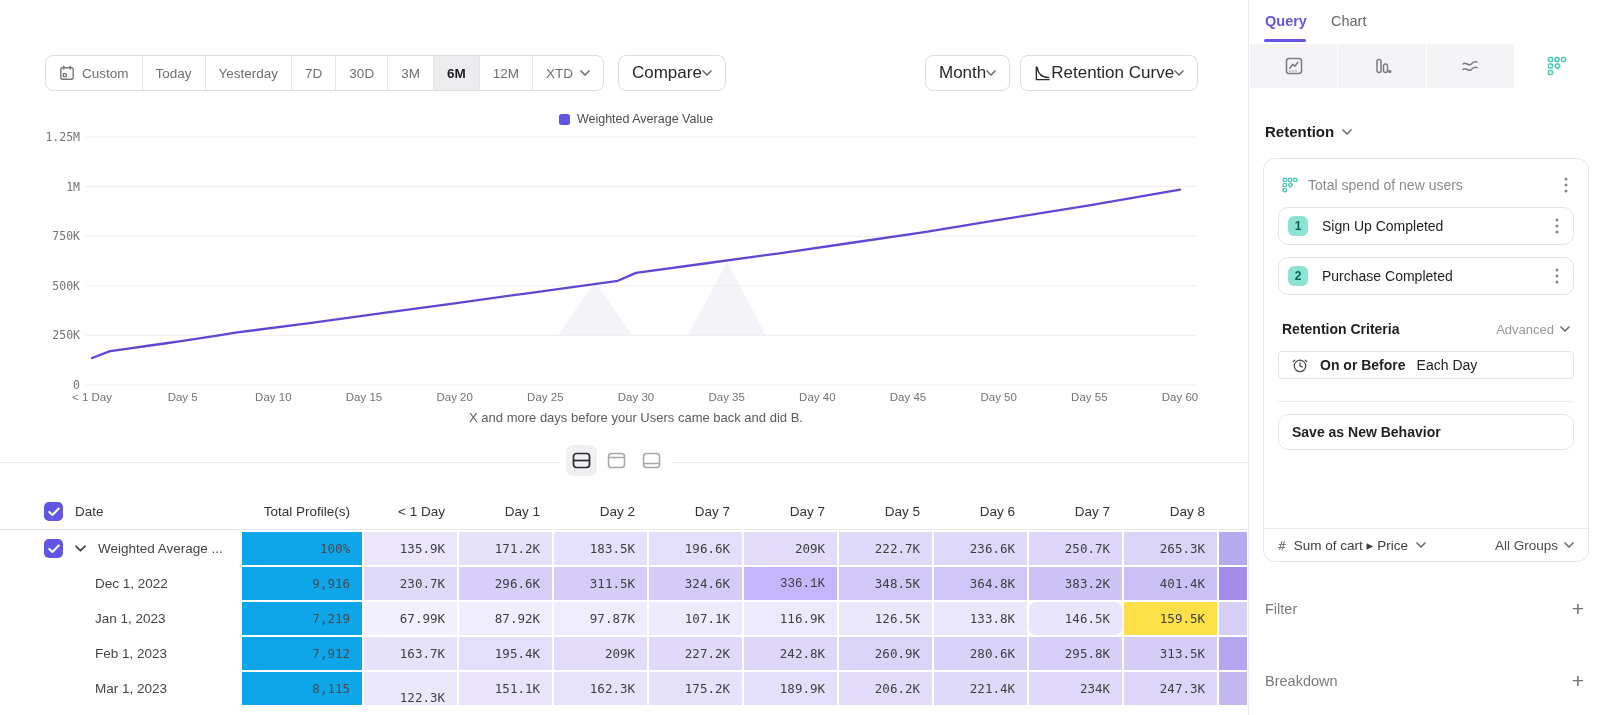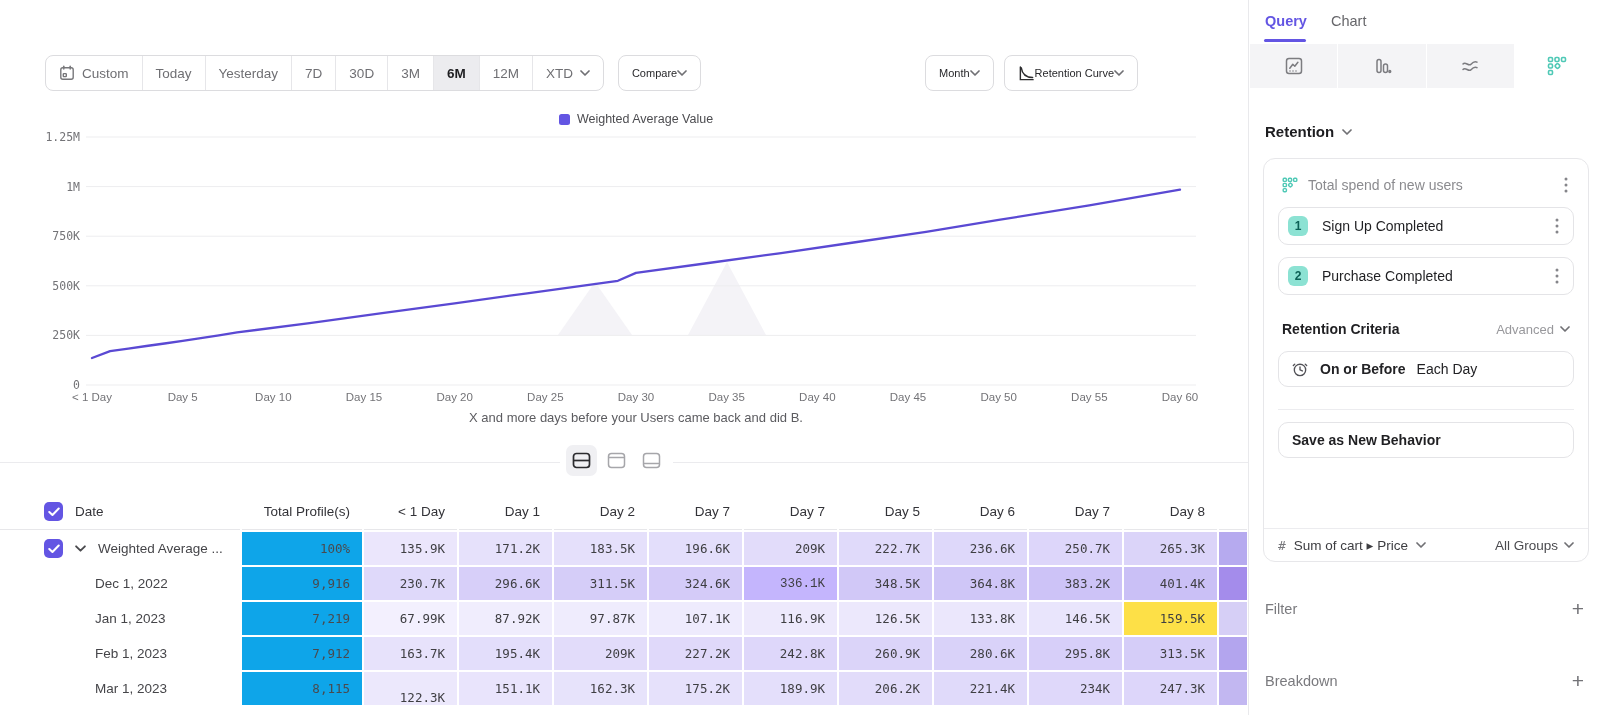--- a/index.html
+++ b/index.html
@@ -9,21 +9,21 @@
   
   #main { position:absolute; left:0; top:0; width:1248px; height:715px; }
   
   #toolbar { position:absolute; left:45px; top:55px; display:flex; gap:14px; }
   .seg-group { display:inline-flex; border:1px solid #dcdcdf; border-radius:8px; overflow:hidden; background:#fff; height:36px; }
   .seg { display:flex; align-items:center; gap:7px; padding:0 13px; font-size:13.5px; color:#6f6f73;
     border-left:1px solid #e6e6e9; cursor:pointer; white-space:nowrap; }
   .seg:first-child { border-left:none; }
   .seg.selected { background:#ececef; color:#1e1e21; font-weight:700; }
   .btn { display:inline-flex; align-items:center; height:36px; padding:0 13px;
-    border:1px solid #dcdcdf; border-radius:8px; background:#fff; font-size:11px; color:#28282b; cursor:pointer; white-space:nowrap; }
+    border:1px solid #dcdcdf; border-radius:8px; background:#fff; font-size:17px; color:#28282b; cursor:pointer; white-space:nowrap; }
   #right-buttons { position:absolute; top:55px; left:925px; display:flex; gap:10px; }
   .chev { width:10px; height:6px; stroke:#707074; fill:none; stroke-width:1.7; stroke-linecap:round; stroke-linejoin:round; }
   
   #legend { position:absolute; top:112px; left:92px; width:1088px; display:flex; justify-content:center; align-items:center; gap:7px;
     font-size:12.5px; color:#4c4c50; }
   #legend .swatch { width:11px; height:11px; border-radius:2.5px; }
   #plot { position:absolute; left:0; top:126px; }
   .ylab { position:absolute; left:0; width:80px; text-align:right; font-family:"DejaVu Sans Mono", monospace;
     font-size:11.5px; color:#737377; }
   .xlab { position:absolute; width:90px; text-align:center; top:391px; font-size:11.5px; color:#737377; }
@@ -69,22 +69,22 @@
   #behavior-title { flex:1; font-size:14px; color:#8b8b8f; }
   .kebab { display:inline-flex; padding:2px 4px; cursor:pointer; }
   .step-box { display:flex; align-items:center; gap:14px; height:38px; margin-top:12px; padding:0 10px 0 9px;
     border:1px solid #e4e4e7; border-radius:10px; cursor:pointer; }
   .step-badge { width:20px; height:20px; border-radius:6px; background:#8ce2d3; color:#0c6156;
     display:flex; align-items:center; justify-content:center; font-size:12px; font-weight:700; flex:none; }
   .step-label { flex:1; font-size:14px; font-weight:500; color:#1f1f22; }
   #criteria-row { display:flex; align-items:center; margin-top:26px; padding:0 4px; }
   #criteria-label { flex:1; font-size:14px; font-weight:700; color:#1f1f22; }
   #criteria-mode { display:flex; align-items:center; gap:6px; font-size:13px; color:#98989c; cursor:pointer; }
-  #criteria-box { display:flex; align-items:center; gap:11px; height:36px; margin-top:14px; padding:0 12px;
-    border:1px solid #e4e4e7; border-radius:10px; cursor:pointer; }
+  #criteria-box { display:flex; align-items:center; gap:11px; height:28px; margin-top:14px; padding:0 12px;
+    border:1px solid #e4e4e7; border-radius:4px; cursor:pointer; }
   #criteria-operator { font-size:14px; font-weight:700; color:#222225; }
   #criteria-value { font-size:14px; color:#222225; }
   #card-divider { height:1px; background:#ececef; margin:22px 0 0 0; }
   #save-behavior { display:flex; align-items:center; height:36px; margin-top:12px; padding:0 13px;
     border:1px solid #e4e4e7; border-radius:10px; font-size:14px; font-weight:600; color:#1f1f22; cursor:pointer; }
   #card-footer { position:absolute; left:0; right:0; bottom:0; height:33px; border-top:1px solid #ececef;
     display:flex; align-items:center; padding:0 14px; gap:8px; }
   #measure-symbol { font-size:13px; color:#7a7a7e; font-family:"DejaVu Sans Mono", monospace; }
   #measure-label { font-size:13.5px; font-weight:500; color:#3d3d41; }
   #measure-group { margin-left:auto; display:flex; align-items:center; gap:6px; font-size:13.5px; color:#4a4a4e; cursor:pointer; }
@@ -354,21 +354,21 @@
       </div>
       <div class="td num" style="background: rgb(237, 233, 252);">
         <span>116.9K</span>
       </div>
       <div class="td num" style="background: rgb(236, 232, 252);">
         <span>126.5K</span>
       </div>
       <div class="td num" style="background: rgb(235, 231, 252);">
         <span>133.8K</span>
       </div>
-      <div class="td num" style="background: rgb(233, 229, 252);">
+      <div class="td num" style="background: rgb(233, 229, 252); border-radius: 7px;">
         <span>146.5K</span>
       </div>
       <div class="td num" style="background: #fde047;">
         <span>159.5K</span>
       </div>
       <div class="td" style="background: rgb(214, 207, 246);"></div>
       <div class="td cell-date">
         <span class="indent">Feb 1, 2023</span>
       </div>
       <div class="td num total">

